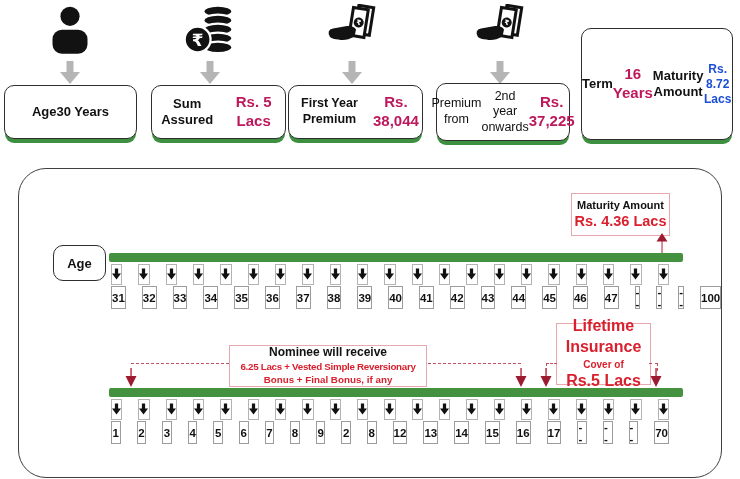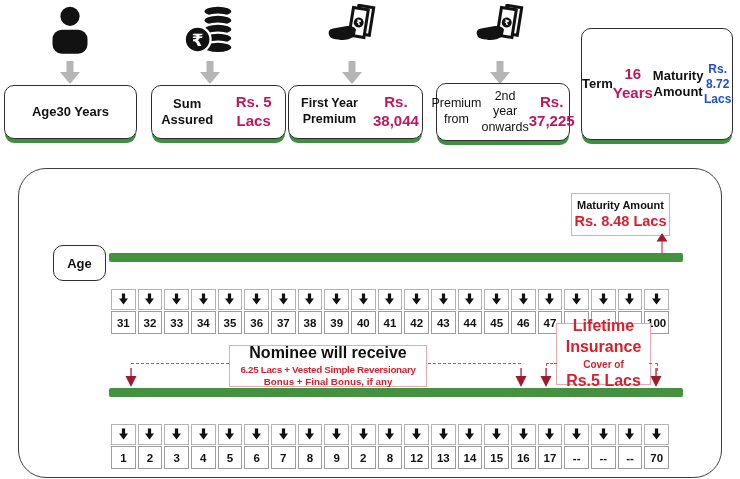--- a/index.html
+++ b/index.html
@@ -25,21 +25,21 @@
     position:absolute;left:18px;top:168px;width:702px;height:308px;
     border:1.6px solid #3f3f3f;border-radius:28px;background:#fff;
   }
   .pill{
     position:absolute;border:1.6px solid #2e2e2e;border-radius:10px;background:#fff;
     display:flex;align-items:center;justify-content:center;
     font-weight:bold;font-size:13px;color:#111;
   }
   .bar{position:absolute;background:#44913f;height:9px;border-radius:2px;}
   .cellrow{
-    position:absolute;display:grid;grid-template-columns:repeat(21,1fr);column-gap:2px;margin-top:25px;
+    position:absolute;display:grid;grid-template-columns:repeat(21,1fr);column-gap:16px;
   }
   .arrow-cell{
     border:1px solid #b3b3b3;height:19px;display:flex;align-items:center;justify-content:center;background:#fff;
   }
   .value-cell{
     border:1px solid #9c9c9c;height:21px;display:flex;align-items:center;justify-content:center;
     background:#fff;font-weight:bold;font-size:11.5px;color:#111;
   }
   .redbox{
     position:absolute;background:#fff;border:1px solid #e8a8ae;
@@ -132,21 +132,21 @@
   <div class="val">16 Years</div>
   <div class="gap8"></div>
   <div class="lbl">Maturity Amount</div>
   <div class="val-lg">Rs. 8.72 Lacs</div>
 </div>
 
 <div class="panel">
 
   <div class="redbox" style="left:552px;top:24px;width:97px;height:41px">
     <div class="blk">Maturity Amount</div>
-    <div class="red" style="font-size:14.5px">Rs. 8.48 Lacs</div>
+    <div class="red" style="font-size:14.5px">Rs. 4.36 Lacs</div>
   </div>
   <span class="icon" style="left:637px;top:64px">
     <svg width="12" height="20" viewBox="0 0 12 20">
       <rect x="5.2" y="7" width="1.7" height="13" fill="#d77a85"></rect>
       <path d="M6 0 L11.5 8.5 H0.5 Z" fill="#9c1b31"></path>
     </svg>
   </span>
 
   <div class="pill" style="left:34px;top:76px;width:51px;height:34px">
     <span>Age</span>
@@ -279,21 +279,21 @@
       <div class="value-cell">47</div>
       <div class="value-cell">--</div>
       <div class="value-cell">--</div>
       <div class="value-cell">--</div>
       <div class="value-cell">100</div>
     </div>
 
   <div class="dash-h" style="left:112px;top:194px;width:98px"></div>
   <div class="dash-h" style="left:404px;top:194px;width:98px"></div>
   <div class="redbox" style="left:210px;top:176px;width:196px;height:40px">
-    <div class="blk" style="font-size:16px">Nominee will receive</div>
+    <div class="blk" style="font-size:12px">Nominee will receive</div>
     <div class="red" style="font-size:9.8px;letter-spacing:-0.3px;white-space:nowrap">6.25 Lacs + Vested Simple Reversionary</div>
     <div class="red" style="font-size:9.8px">Bonus + Final Bonus, if any</div>
   </div>
 
   <div class="redbox" style="left:537px;top:154px;width:93px;height:60px">
     <div class="red" style="font-size:16px">Lifetime Insurance</div>
     <div class="red" style="font-size:10px">Cover of</div>
     <div class="red" style="font-size:16px">Rs.5 Lacs</div>
   </div>
   <div class="bracket-l" style="left:527px;top:194px;width:10px;height:7px"></div>

